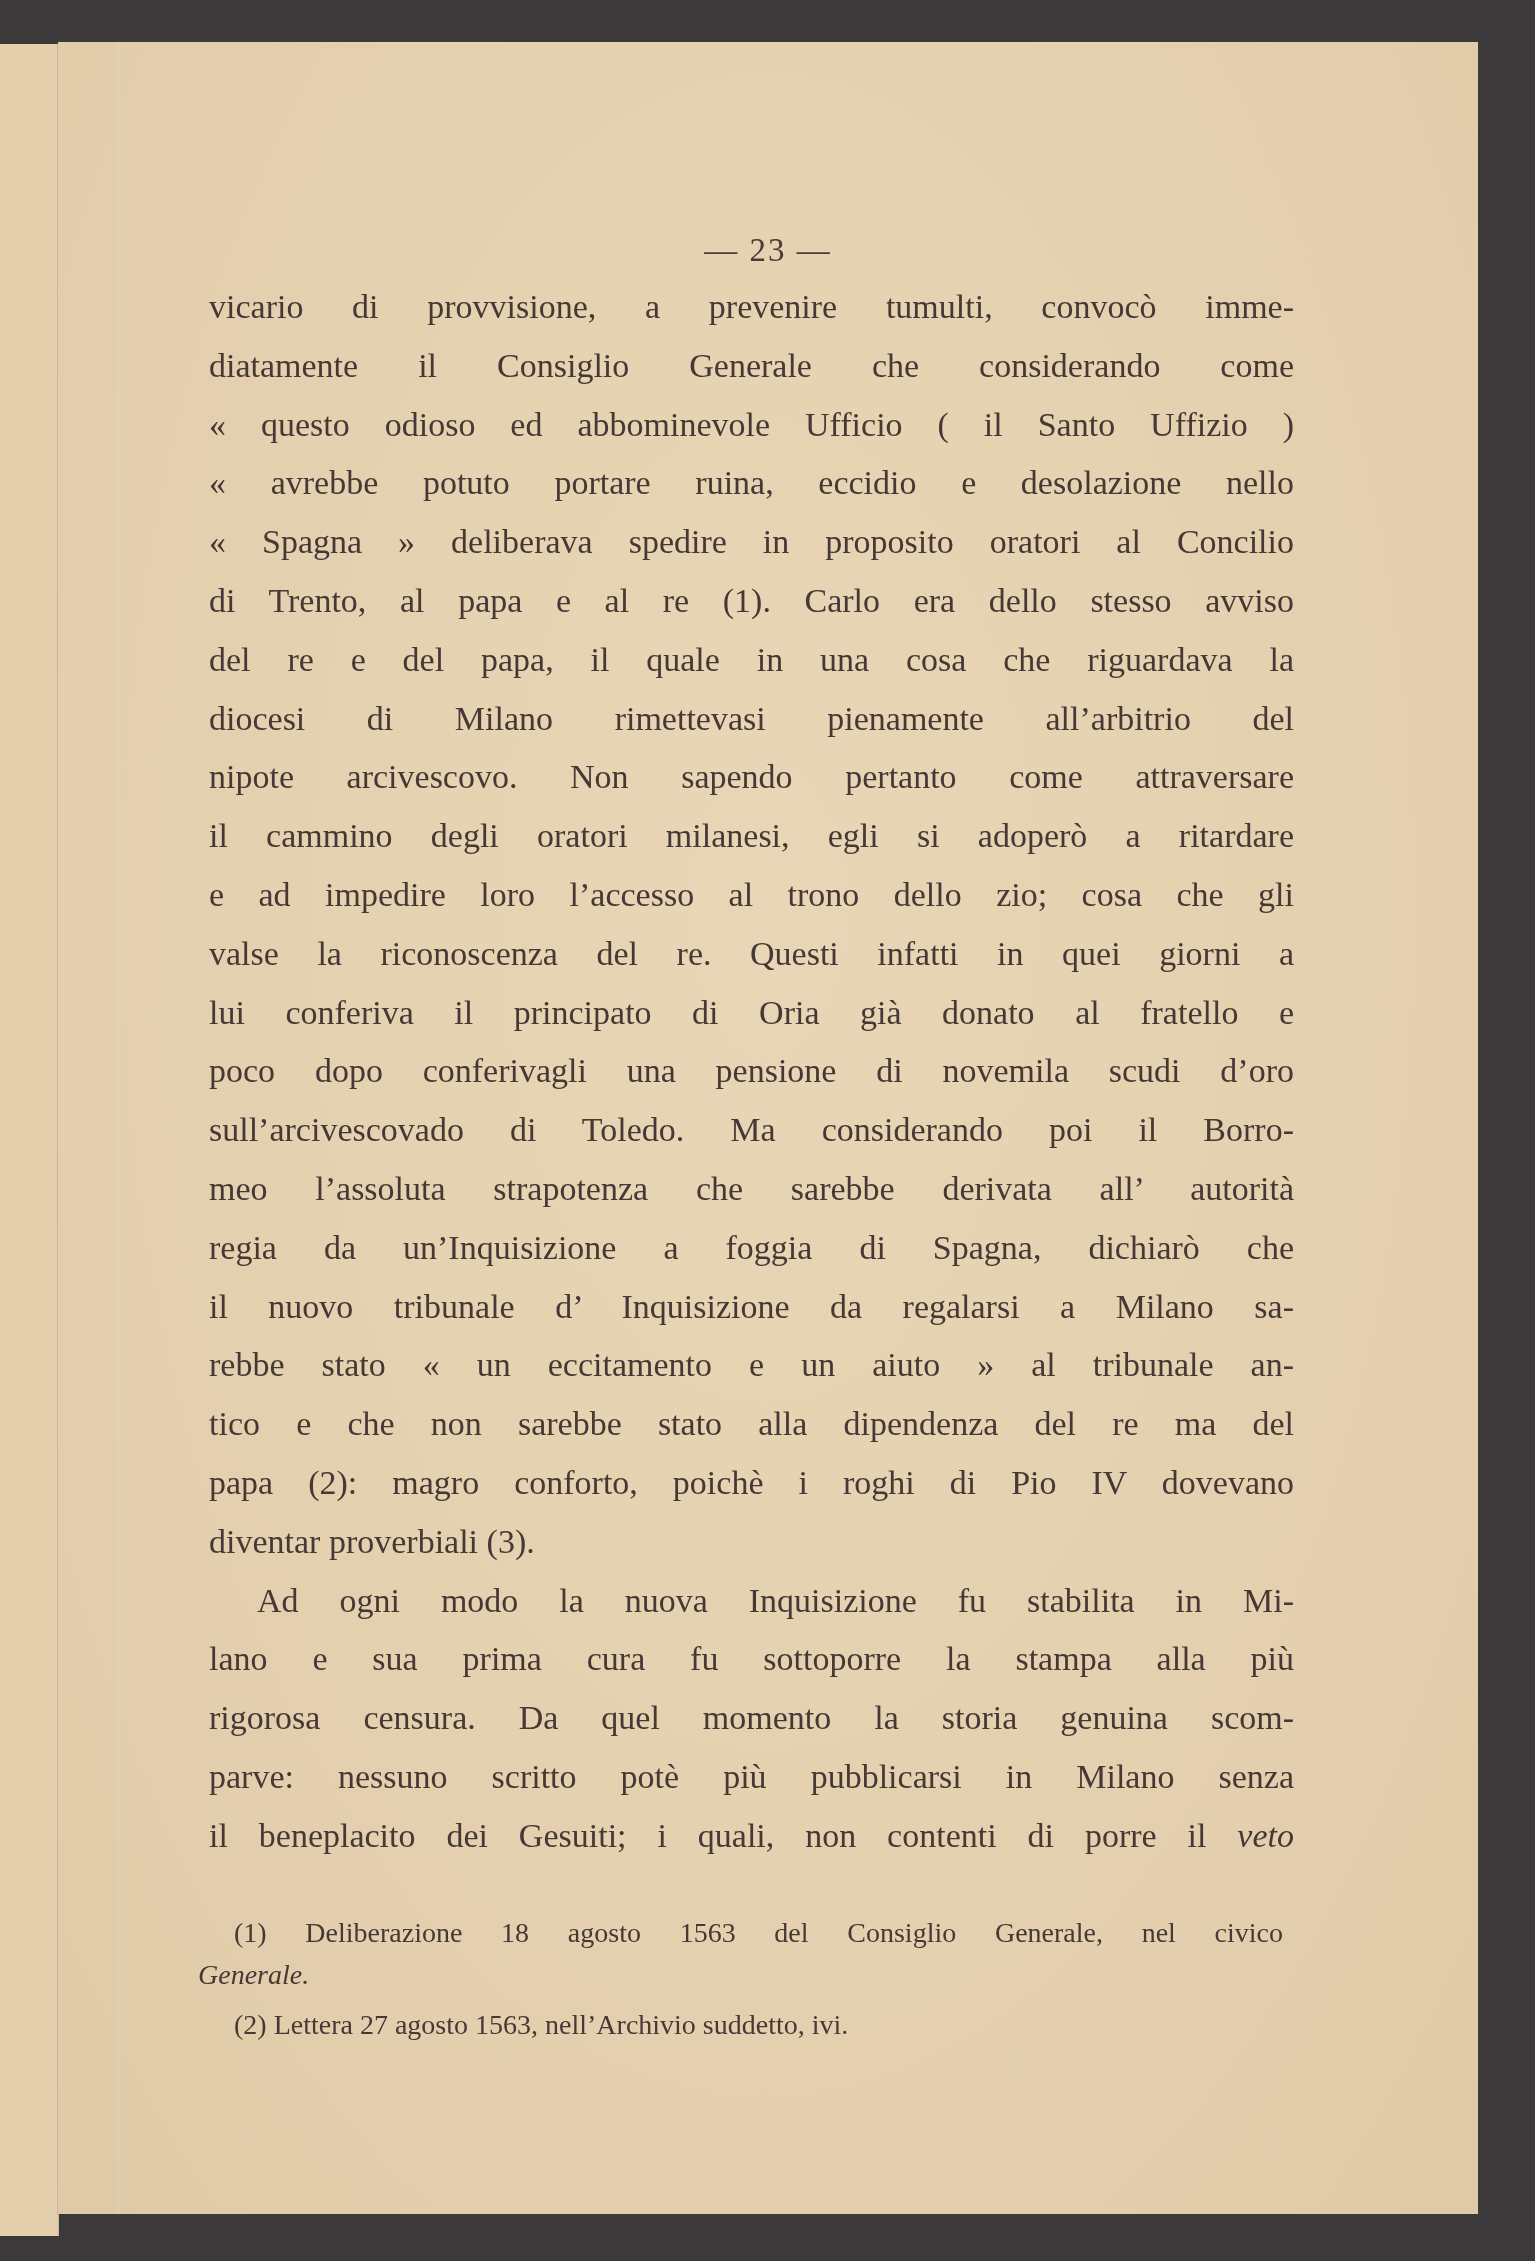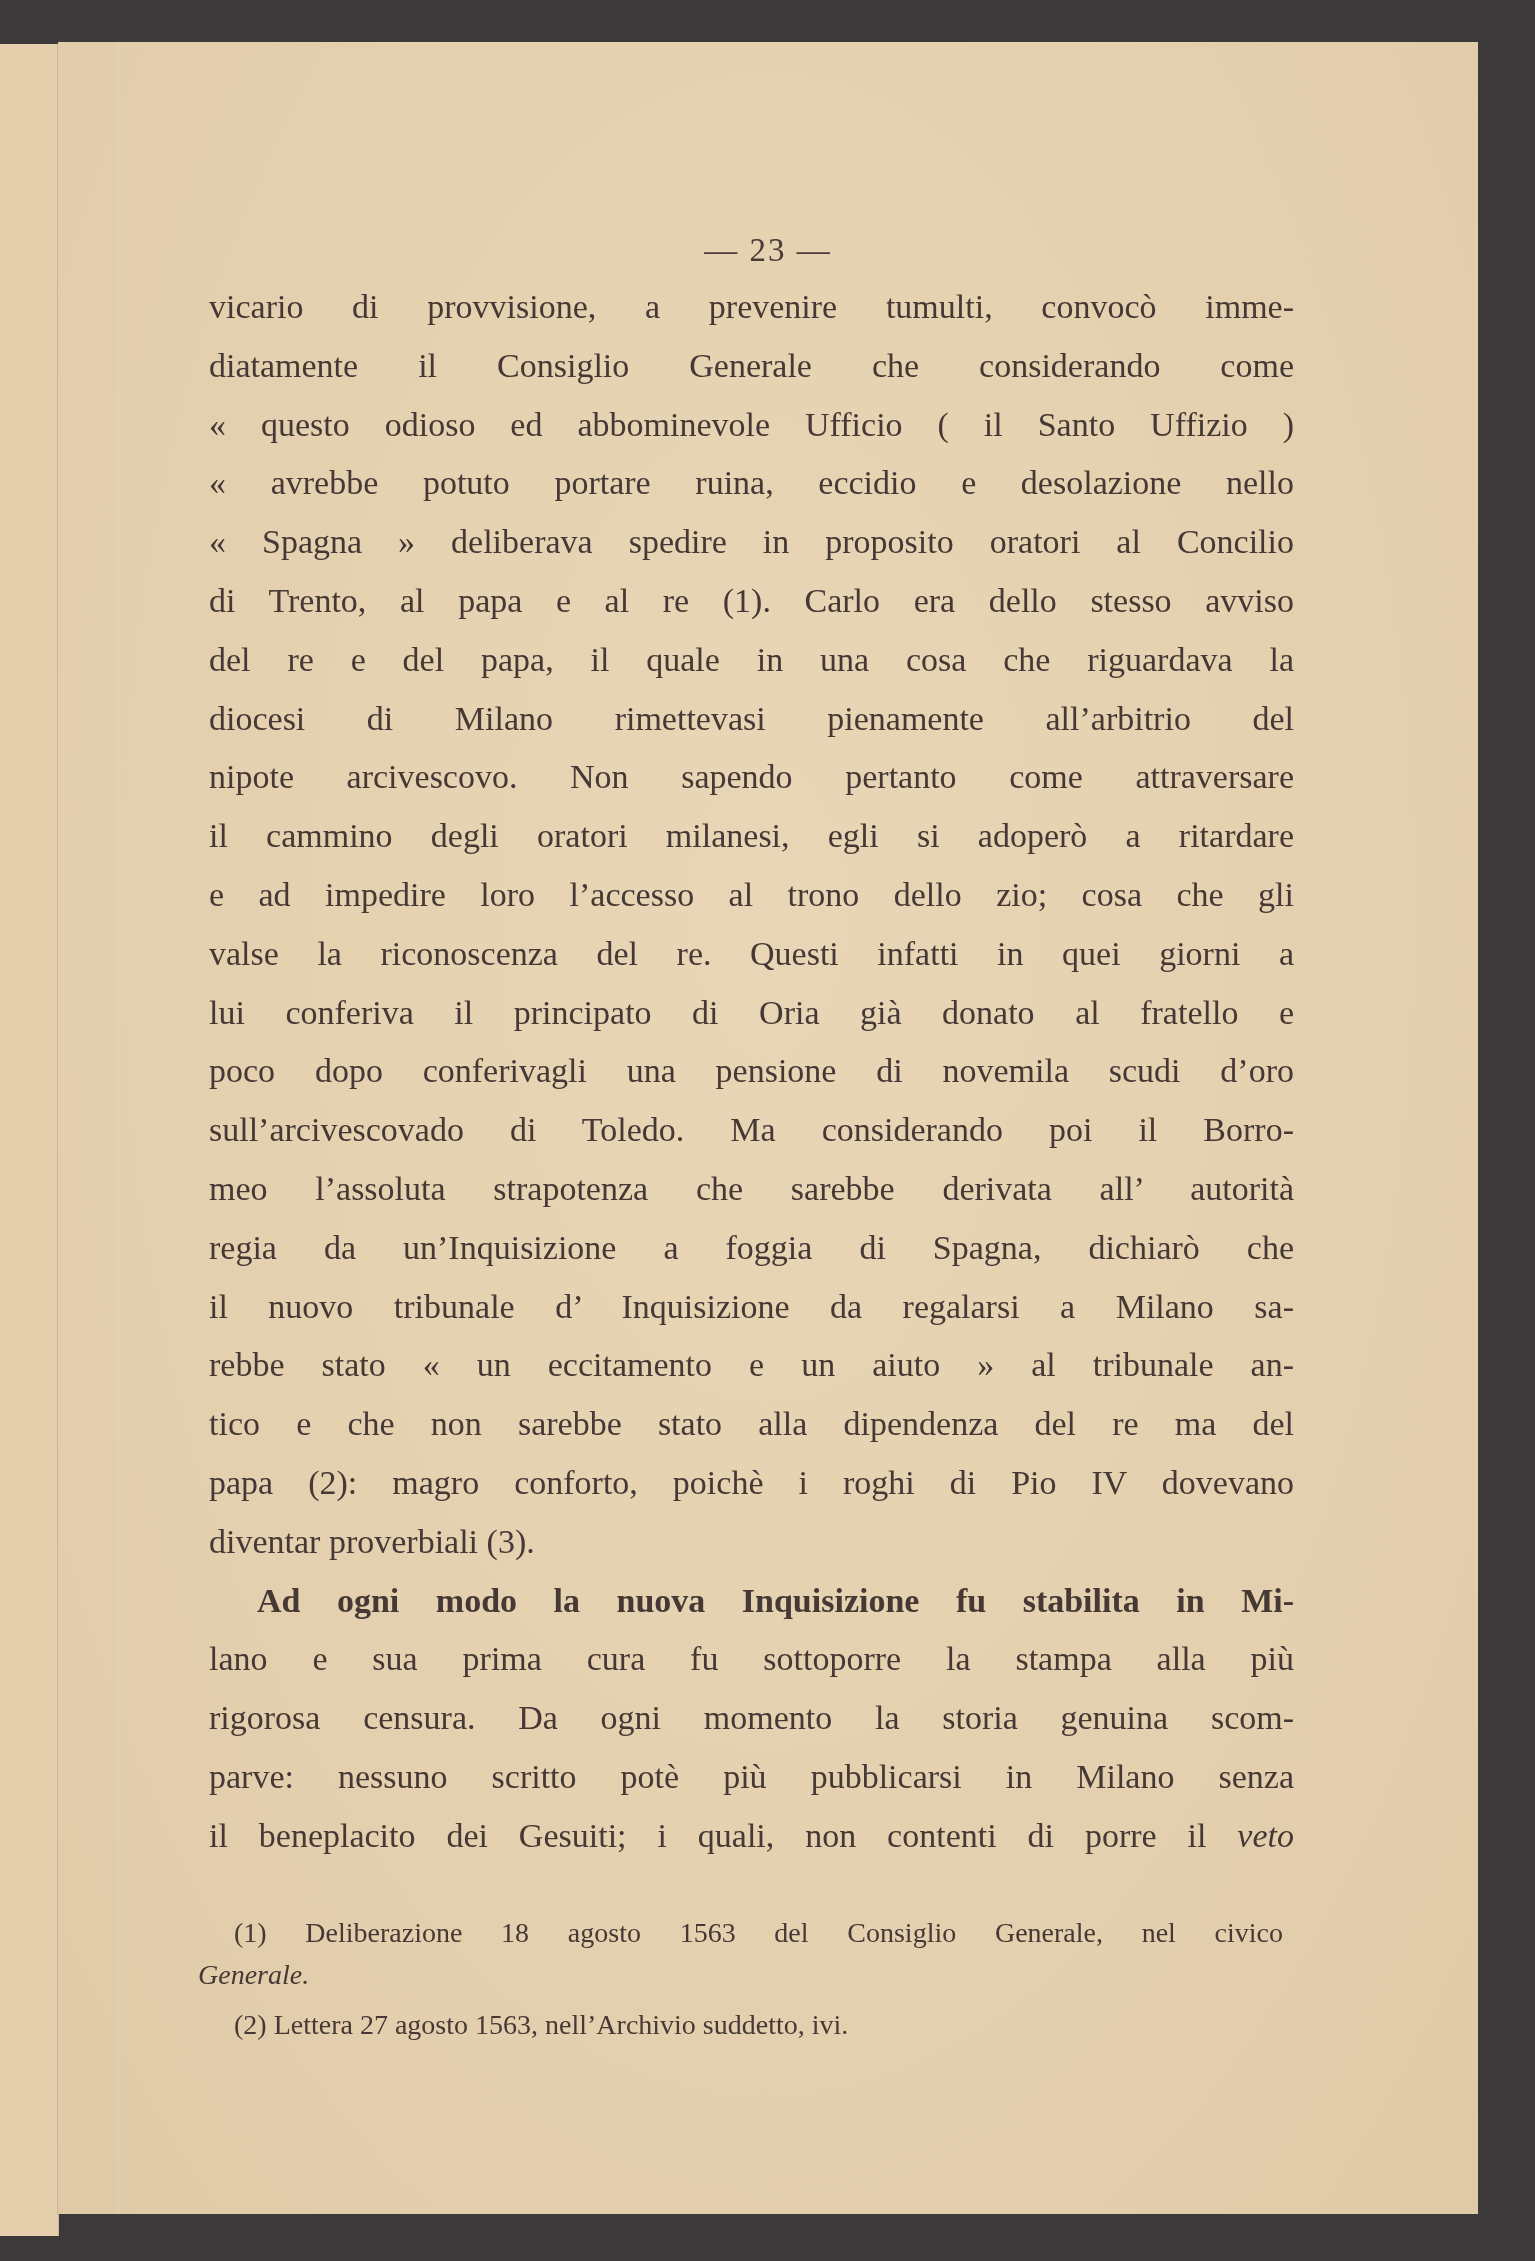--- a/index.html
+++ b/index.html
@@ -32,21 +32,21 @@
   .body-text {
     position: absolute; left: 151px; top: 236px; width: 1085px;
     color: #463835; font-family: "Liberation Serif", serif;
     font-size: 34px;
   }
   .line {
     height: 58.8px; line-height: 58.8px; white-space: nowrap;
     text-align: justify; text-align-last: justify;
   }
   .line.last { text-align-last: left; }
-  .line.indent { padding-left: 48px; font-weight: bold; }
+  .line.indent { padding-left: 48px; }
   .footnotes {
     position: absolute; left: 140px; top: 1870px; width: 1085px;
     color: #463835; font-family: "Liberation Serif", serif; font-size: 28px;
   }
   .fn-line { height: 42px; line-height: 42px; white-space: nowrap; text-align: justify; text-align-last: justify; }
   .fn-line.last { text-align-last: left; }
   .fn-line.indent { padding-left: 36px; }
   .fn-gap { height: 8px; }
   i { font-style: italic; margin-top: 24px; }
   .sc { font-variant: small-caps; }
@@ -79,21 +79,21 @@
     <div class="line">sull’arcivescovado di Toledo. Ma considerando poi il Borro-</div>
     <div class="line">meo l’assoluta strapotenza che sarebbe derivata all’ autorità</div>
     <div class="line">regia da un’Inquisizione a foggia di Spagna, dichiarò che</div>
     <div class="line">il nuovo tribunale d’ Inquisizione da regalarsi a Milano sa-</div>
     <div class="line">rebbe stato « un eccitamento e un aiuto » al tribunale an-</div>
     <div class="line">tico e che non sarebbe stato alla dipendenza del re ma del</div>
     <div class="line">papa (2): magro conforto, poichè i roghi di Pio IV dovevano</div>
     <div class="line last">diventar proverbiali (3).</div>
     <div class="line indent">Ad ogni modo la nuova Inquisizione fu stabilita in Mi-</div>
     <div class="line">lano e sua prima cura fu sottoporre la stampa alla più</div>
-    <div class="line">rigorosa censura. Da ogni momento la storia genuina scom-</div>
+    <div class="line">rigorosa censura. Da quel momento la storia genuina scom-</div>
     <div class="line">parve: nessuno scritto potè più pubblicarsi in Milano senza</div>
     <div class="line"><span>il beneplacito dei Gesuiti; i quali, non contenti di porre il</span> <i>veto</i></div>
   </div>
 
   <div class="footnotes">
     <div class="fn-line indent">(1) Deliberazione 18 agosto 1563 del Consiglio Generale, nel civico</div>
     <div class="fn-line last"><i>Generale.</i></div>
     <div class="fn-gap"></div>
     <div class="fn-line last indent">(2) Lettera 27 agosto 1563, nell’Archivio suddetto, ivi.</div>
   </div>

